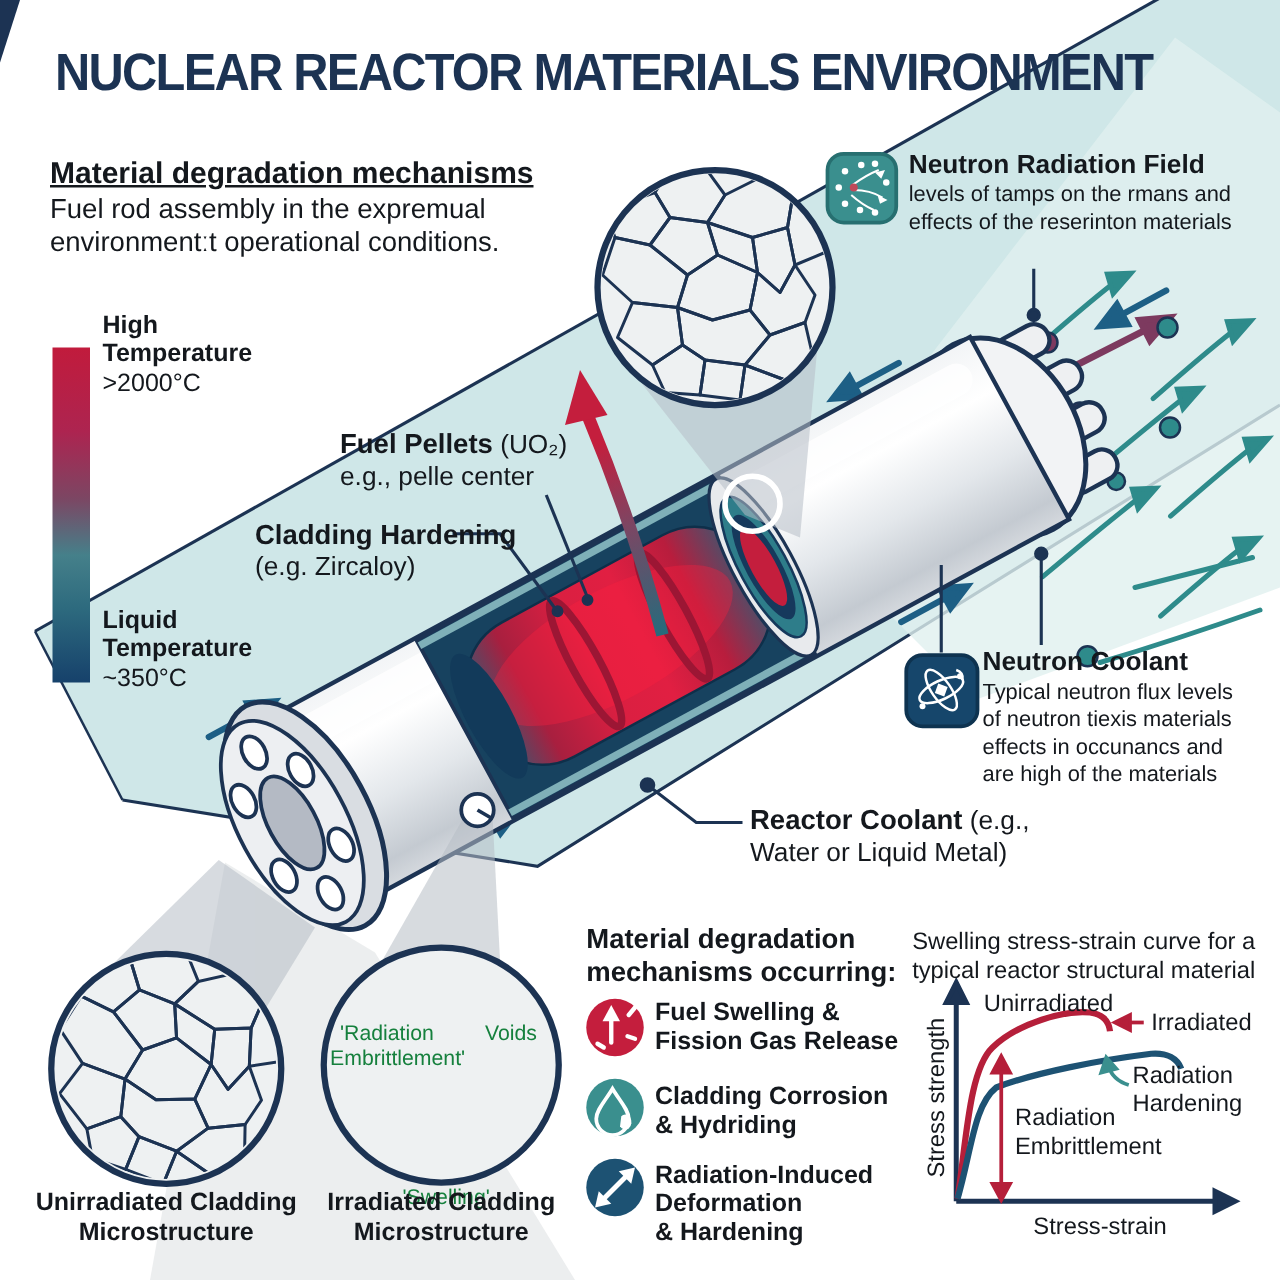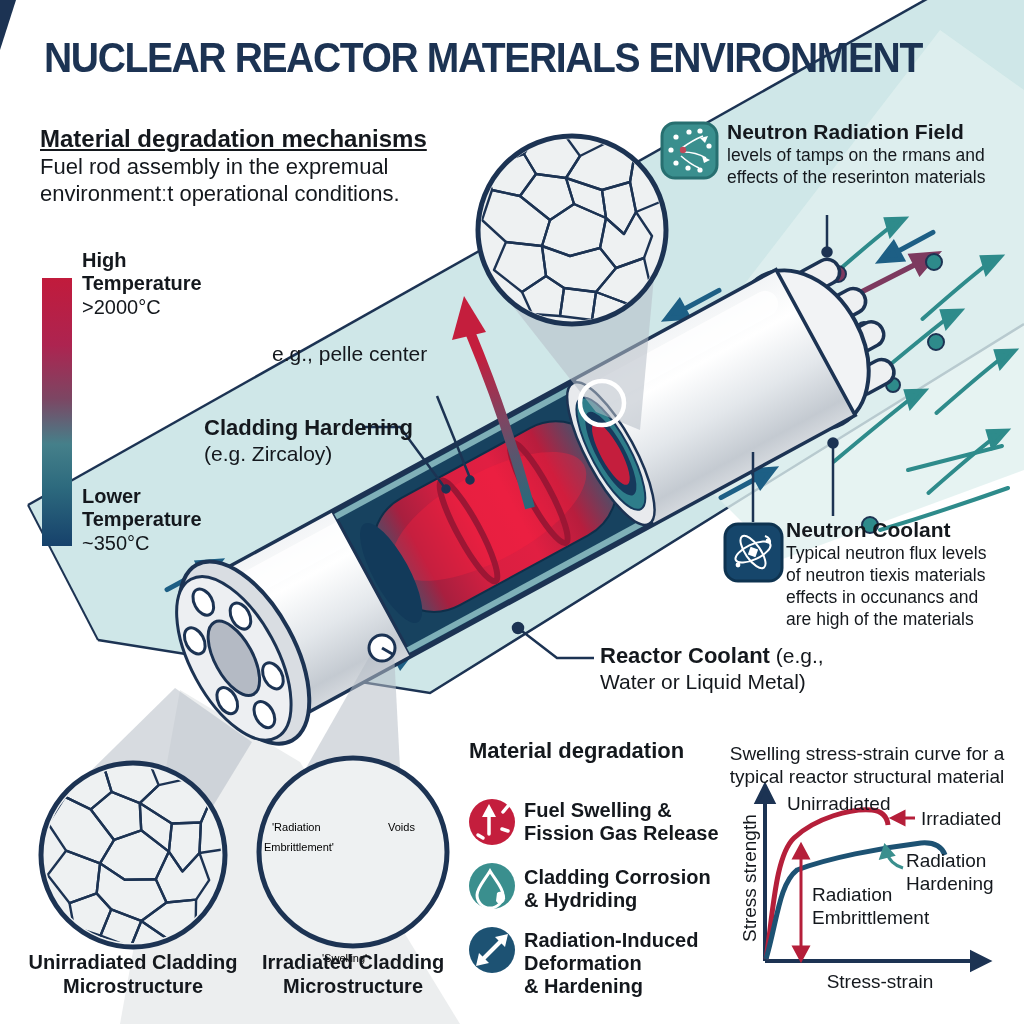--- a/index.html
+++ b/index.html
@@ -14,21 +14,21 @@
   .t22 { font-size:22px; line-height:27px; }
   .lbl20 { font-size:20px; font-weight:bold; line-height:23px; }
   .v20 { font-size:20px; line-height:24px; }
   .ih { font-size:21px; font-weight:bold; line-height:24px; }
   .it { font-size:17.5px; line-height:22px; }
   .rod-b { font-size:22px; font-weight:bold; line-height:27px; }
   .rod-r { font-size:21px; line-height:26px; }
   .mech-h { font-size:22px; font-weight:bold; line-height:27px; }
   .mech-t { font-size:20px; font-weight:bold; line-height:23px; }
   .micro { font-size:20px; font-weight:bold; line-height:24px; text-align:center; }
-  .ann { font-size:11px; line-height:20px; color:#000000; }
+  .ann { font-size:17px; line-height:20px; color:#15803d; }
   .ch { font-size:19px; line-height:23px; color:#14181d; }
   .chart-title { font-size:19px; line-height:23px; text-align:center; }
   .ylab { transform:rotate(-90deg); transform-origin:left top; white-space:nowrap; }
 </style>
 </head>
 <body>
 
 <svg id="diagram" width="1024" height="1024" viewBox="0 0 1024 1024">
   <defs>
     <linearGradient id="tempGrad" x1="0" y1="0" x2="0" y2="1">
@@ -369,40 +369,41 @@
   <div class="t22">Fuel rod assembly in the expremual</div>
   <div class="t22">environmentːt operational conditions.</div>
 </div>
 
 <div class="abs" style="left:82px; top:249px;">
   <div class="lbl20">High</div>
   <div class="lbl20">Temperature</div>
   <div class="v20">&gt;2000°C</div>
 </div>
 <div class="abs" style="left:82px; top:485px;">
-  <div class="lbl20">Lower</div>
+  <div class="lbl20">Liquid</div>
   <div class="lbl20">Temperature</div>
   <div class="v20">~350°C</div>
 </div>
 
 <div class="abs" style="left:727px; top:120px;">
   <div class="ih">Neutron Radiation Field</div>
   <div class="it">levels of tamps on the rmans and</div>
   <div class="it">effects of the reserinton materials</div>
 </div>
 
 <div class="abs" style="left:786px; top:518px;">
   <div class="ih">Neutron Coolant</div>
   <div class="it">Typical neutron flux levels</div>
   <div class="it">of neutron tiexis materials</div>
   <div class="it">effects in occunancs and</div>
   <div class="it">are high of the materials</div>
 </div>
 
 <div class="abs" style="left:272px; top:341px;">
+  <div><span class="rod-b">Fuel Pellets</span><span class="rod-r"> (UO₂)</span></div>
   <div class="rod-r">e.g., pelle center</div>
 </div>
 <div class="abs" style="left:204px; top:414px;">
   <div class="rod-b">Cladding Hardening</div>
   <div class="rod-r">(e.g. Zircaloy)</div>
 </div>
 <div class="abs" style="left:600px; top:642px;">
   <div><span class="rod-b">Reactor Coolant</span><span class="rod-r"> (e.g.,</span></div>
   <div class="rod-r">Water or Liquid Metal)</div>
 </div>
@@ -416,20 +417,21 @@
   <div>Unirradiated Cladding</div>
   <div>Microstructure</div>
 </div>
 <div class="abs micro" style="left:243px; top:950px; width:220px;">
   <div>Irradiated Cladding</div>
   <div>Microstructure</div>
 </div>
 
 <div class="abs" style="left:469px; top:737px;">
   <div class="mech-h">Material degradation</div>
+  <div class="mech-h">mechanisms occurring:</div>
 </div>
 <div class="abs" style="left:524px; top:799px;">
   <div class="mech-t">Fuel Swelling &amp;</div>
   <div class="mech-t">Fission Gas Release</div>
 </div>
 <div class="abs" style="left:524px; top:866px;">
   <div class="mech-t">Cladding Corrosion</div>
   <div class="mech-t">&amp; Hydriding</div>
 </div>
 <div class="abs" style="left:524px; top:929px;">

